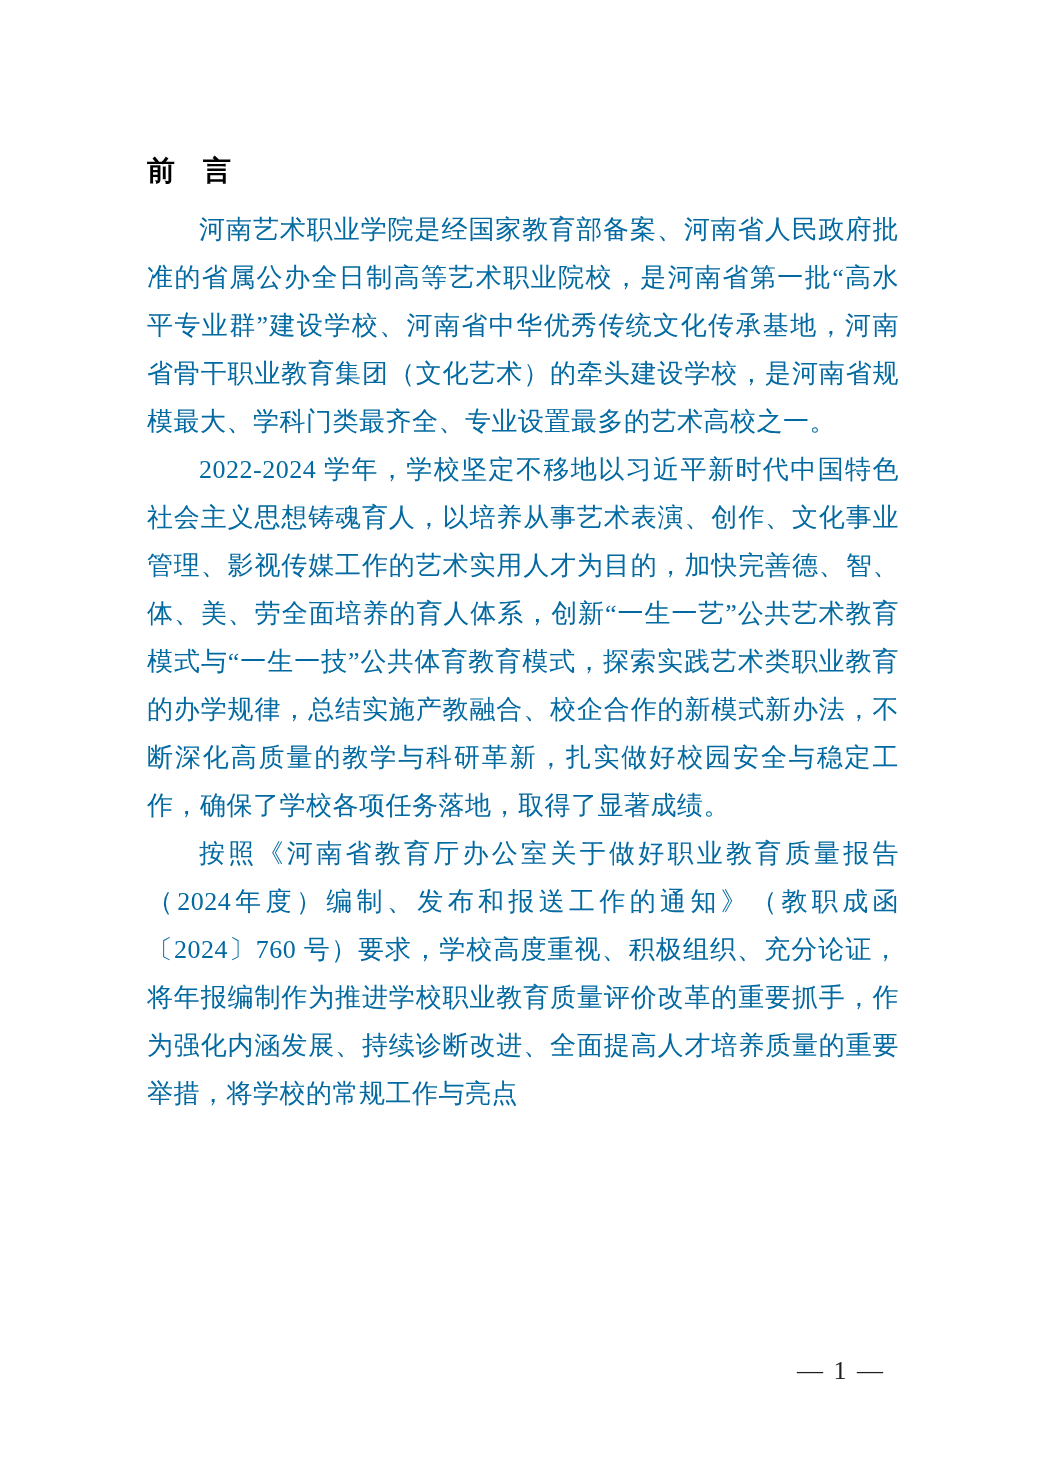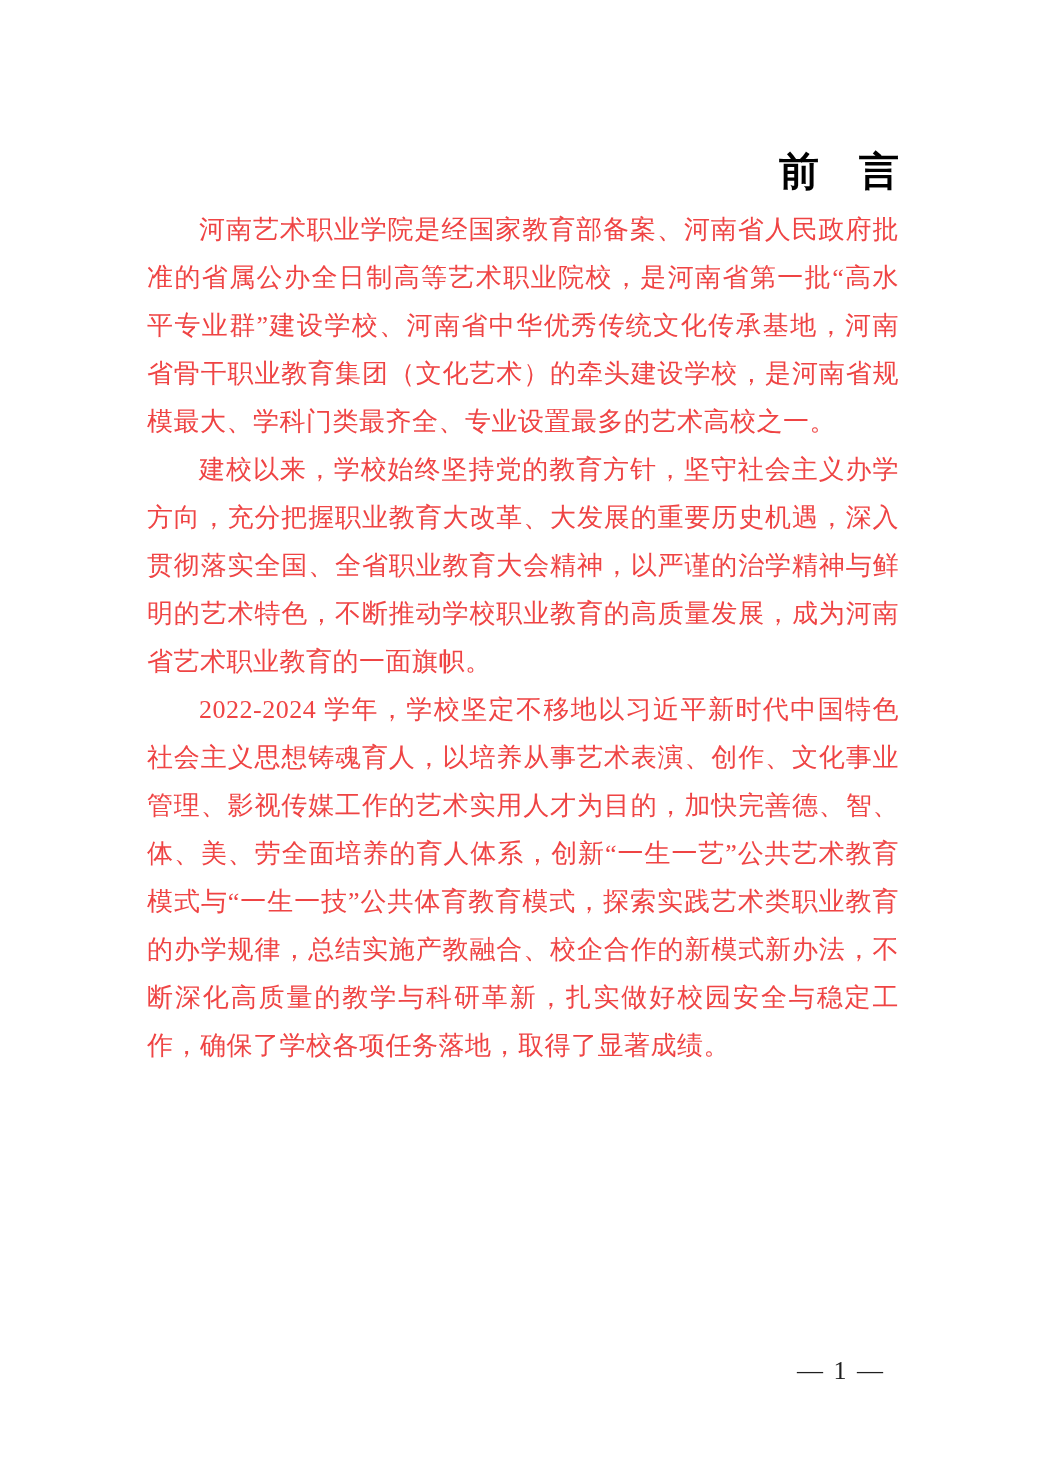--- a/index.html
+++ b/index.html
@@ -21,49 +21,49 @@
   .content {
     position: absolute;
     left: 147px;
     top: 150px;
     width: 752px;
   }
   .doc-title {
     margin: 0 0 14px 0;
     font-family: "Liberation Sans", "DejaVu Sans", sans-serif;
     font-weight: 700;
-    font-size: 40px;
+    font-size: 28px;
     line-height: 42px;
-    text-align: right;
+    text-align: left;
     color: #000000;
   }
   .para {
     margin: 0;
     font-size: 26px;
     line-height: 48px;
     letter-spacing: 0.5px;
     text-align: justify;
     text-indent: 2em;
-    color: #ef4444;
+    color: #0369a1;
   }
   .page-num {
     position: absolute;
     top: 1356px;
     right: 156px;
     font-size: 26px;
     line-height: 30px;
     color: #1f1f1f;
     font-family: "Liberation Serif", "DejaVu Serif", serif;
     letter-spacing: 2px;
   }
 </style>
 </head>
 <body>
 
 <div class="page">
   <div class="content">
     <h1 class="doc-title">前　言</h1>
     <p class="para">河南艺术职业学院是经国家教育部备案、河南省人民政府批准的省属公办全日制高等艺术职业院校，是河南省第一批“高水平专业群”建设学校、河南省中华优秀传统文化传承基地，河南省骨干职业教育集团（文化艺术）的牵头建设学校，是河南省规模最大、学科门类最齐全、专业设置最多的艺术高校之一。</p>
-    <p class="para">建校以来，学校始终坚持党的教育方针，坚守社会主义办学方向，充分把握职业教育大改革、大发展的重要历史机遇，深入贯彻落实全国、全省职业教育大会精神，以严谨的治学精神与鲜明的艺术特色，不断推动学校职业教育的高质量发展，成为河南省艺术职业教育的一面旗帜。</p>
     <p class="para">2022-2024 学年，学校坚定不移地以习近平新时代中国特色社会主义思想铸魂育人，以培养从事艺术表演、创作、文化事业管理、影视传媒工作的艺术实用人才为目的，加快完善德、智、体、美、劳全面培养的育人体系，创新“一生一艺”公共艺术教育模式与“一生一技”公共体育教育模式，探索实践艺术类职业教育的办学规律，总结实施产教融合、校企合作的新模式新办法，不断深化高质量的教学与科研革新，扎实做好校园安全与稳定工作，确保了学校各项任务落地，取得了显著成绩。</p>
+    <p class="para">按照《河南省教育厅办公室关于做好职业教育质量报告（2024年度）编制、发布和报送工作的通知》（教职成函〔2024〕760 号）要求，学校高度重视、积极组织、充分论证，将年报编制作为推进学校职业教育质量评价改革的重要抓手，作为强化内涵发展、持续诊断改进、全面提高人才培养质量的重要举措，将学校的常规工作与亮点</p>
   </div>
   <div class="page-num">— 1 —</div>
 </div>
 
 </body></html>

